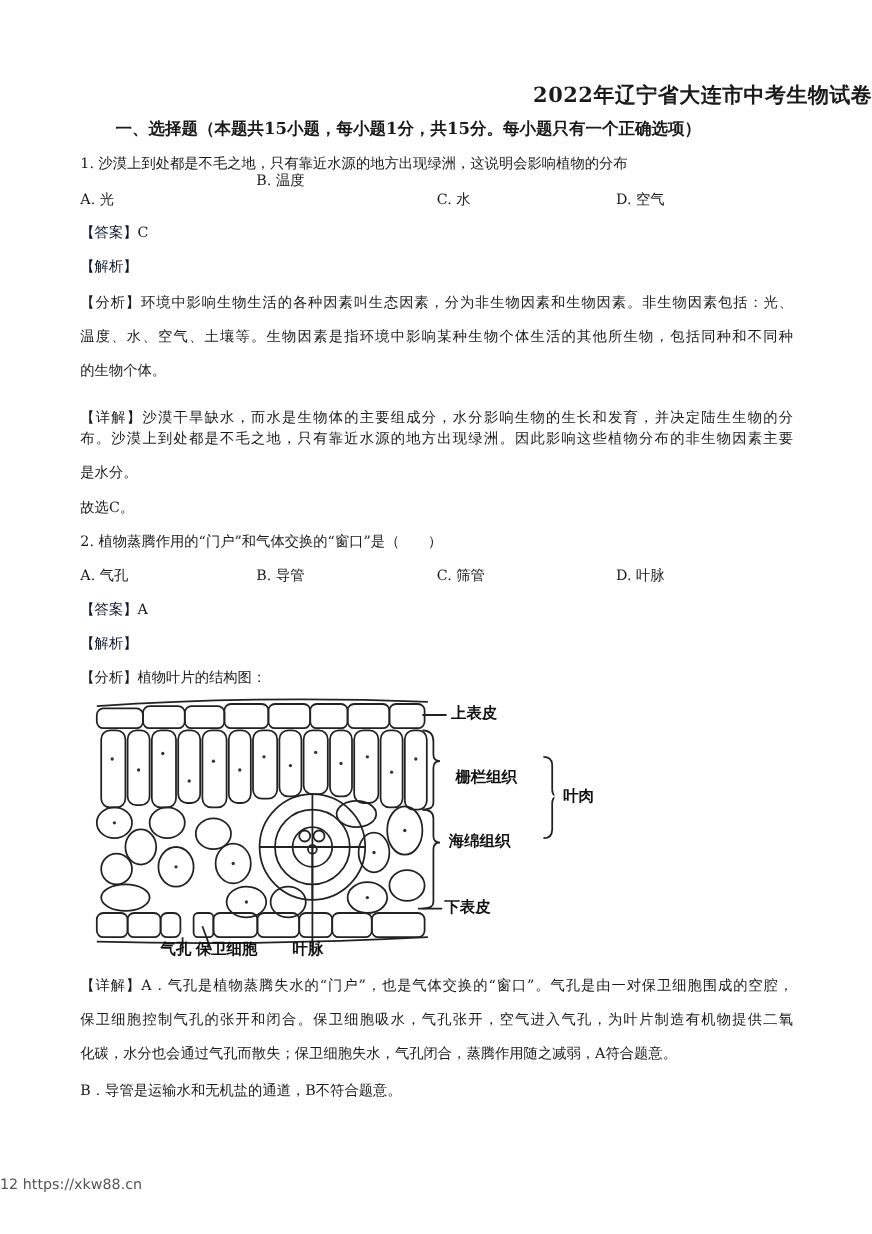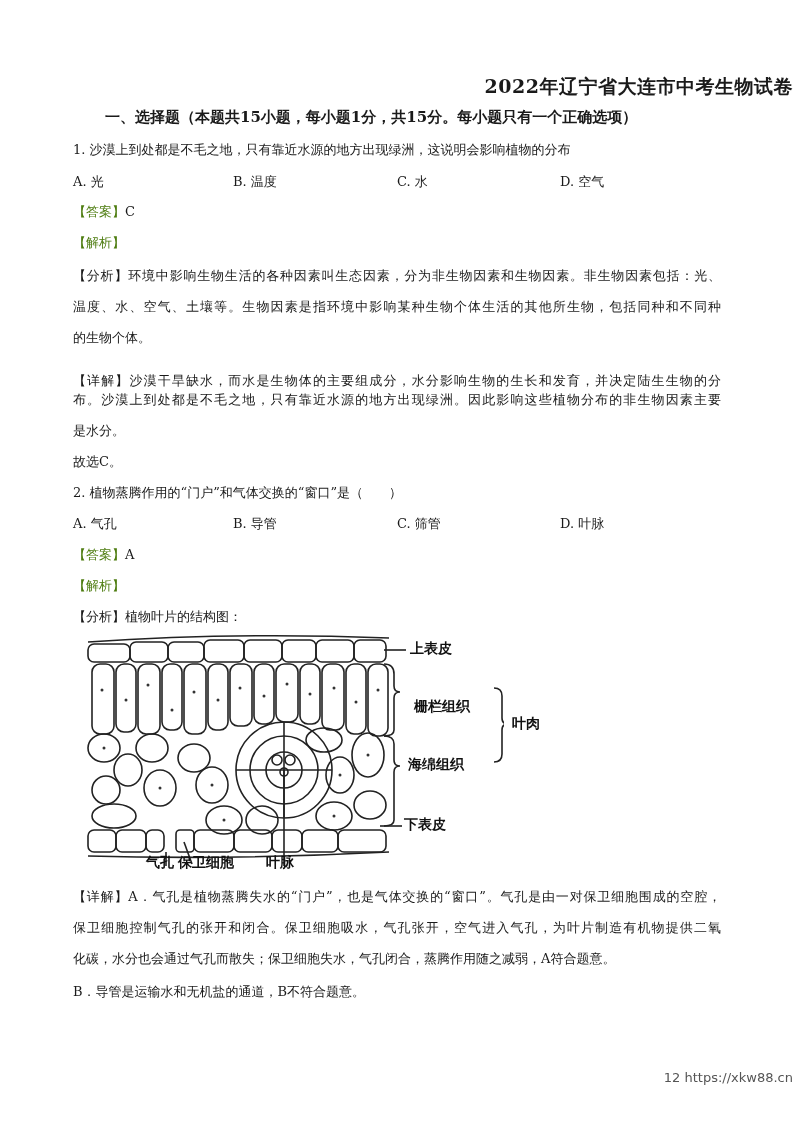--- a/index.html
+++ b/index.html
@@ -5,38 +5,38 @@
   html, body { margin: 0; padding: 0; background: #ffffff; }
   body { width: 793px; height: 1122px; position: relative; overflow: hidden;
          font-family: "DejaVu Serif", "Liberation Serif", serif; color: #1a1a1a; }
   .page { position: absolute; left: 0; top: 0; width: 793px; height: 1122px; }
   .title { position: absolute; left: 0; width: 793px; top: 74px; text-align: right;
            font-size: 19px; font-weight: bold; letter-spacing: 0.5px; }
   .section { position: absolute; left: 73px; top: 108px; font-size: 15px; font-weight: bold; margin-left: 32px; }
   .line { position: absolute; left: 73px; font-size: 13px; line-height: 16px; white-space: nowrap; }
   .line.just { width: 648px; text-align: justify; text-align-last: justify; }
   .opt { position: absolute; font-size: 13px; line-height: 16px; white-space: nowrap; }
-  .tag { color: #4d7c0f; }
+  .tag { color: #0f172a; }
   .diagram { position: absolute; left: 84px; top: 630px; width: 420px; height: 245px; }
   .diag-label { position: absolute; font-family: "DejaVu Sans", sans-serif; font-weight: bold;
                 font-size: 14px; white-space: nowrap; color: #111; }
-  .footer { position: absolute; left: 0; width: 793px; top: 1070px; text-align: right;
+  .footer { position: absolute; left: 0; width: 793px; top: 1070px; text-align: left;
             font-family: "DejaVu Sans", sans-serif; font-size: 13px; color: #555; }
 </style>
 </head>
 <body>
 
 <div class="page">
 
   <div class="title">2022年辽宁省大连市中考生物试卷</div>
   <div class="section">一、选择题（本题共15小题，每小题1分，共15分。每小题只有一个正确选项）</div>
 
   <div class="line" style="top:142px">1. 沙漠上到处都是不毛之地，只有靠近水源的地方出现绿洲，这说明会影响植物的分布</div>
   <div class="opt" style="left:73px;top:174px">A. 光</div>
-  <div class="opt" style="left:233px;top:174px">B. 温度</div>
+  <div class="opt" style="left:233px;top:157px">B. 温度</div>
   <div class="opt" style="left:397px;top:174px">C. 水</div>
   <div class="opt" style="left:560px;top:174px">D. 空气</div>
 
   <div class="line" style="top:204px">
     <span class="tag">【答案】</span><span>C</span>
   </div>
   <div class="line tag" style="top:235px">【解析】</div>
 
   <div class="line just" style="top:299px">温度、水、空气、土壤等。生物因素是指环境中影响某种生物个体生活的其他所生物，包括同种和不同种</div>
   <div class="line just" style="top:268px">

